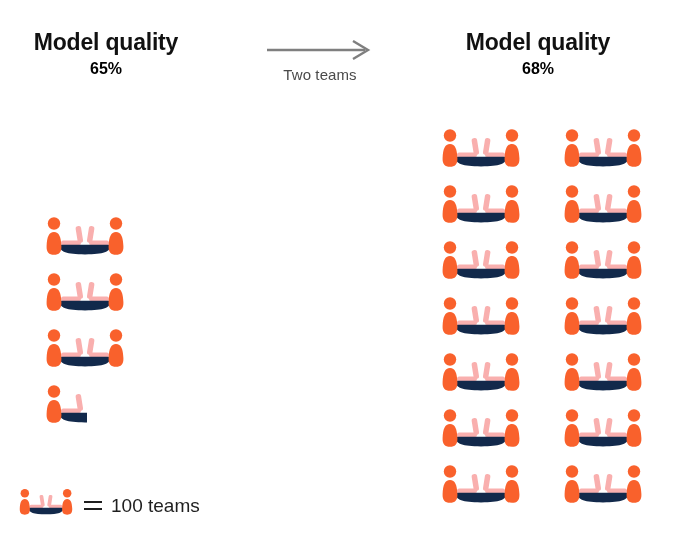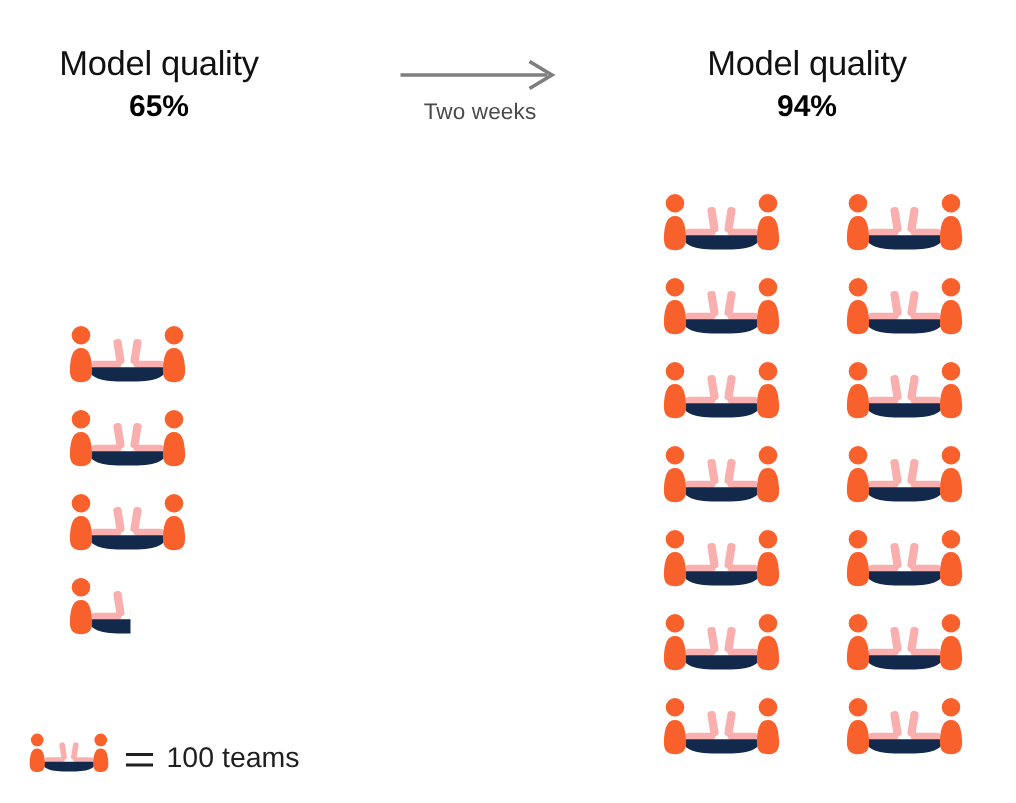--- a/index.html
+++ b/index.html
@@ -18,27 +18,27 @@
   }
 
   
   .panel-heading {
     position: absolute;
     text-align: center;
     line-height: 1.25;
   }
   .panel-heading .title {
     font-size: 23px;
-    font-weight: 400;
+    font-weight: 700;
     color: #111111;
     letter-spacing: -0.2px;
     display: block;
   }
   .panel-heading .value {
-    font-size: 20px;
+    font-size: 16px;
     font-weight: 700;
     color: #000000;
     display: block;
     margin-top: 2px;
   }
 
   #heading-left  { left: 8px;   top: 28px; width: 196px; }
   #heading-right { left: 440px; top: 28px; width: 196px; }
 
   
@@ -127,26 +127,26 @@
   <span class="value">65%</span>
 </div>
 
 <div id="transition">
   <span class="arrow-wrap">
     <svg width="110" height="22" viewBox="0 0 110 22" aria-hidden="true">
       <line x1="2" y1="10" x2="100" y2="10" stroke="#7F7F7F" stroke-width="2.4"></line>
       <polyline points="88,1 103,10 88,19" fill="none" stroke="#7F7F7F" stroke-width="2.4" stroke-linecap="butt" stroke-linejoin="miter"></polyline>
     </svg>
   </span>
-  <span class="arrow-label">Two weeks</span>
+  <span class="arrow-label">Two teams</span>
 </div>
 
 <div class="panel-heading" id="heading-right">
   <span class="title">Model quality</span>
-  <span class="value">94%</span>
+  <span class="value">68%</span>
 </div>
 
 <div class="grid" id="grid-left">
 
   <div class="grid-row">
     <div class="cell">
       <svg class="team-icon" width="82" height="45" viewBox="0 0 82 45">
         <rect x="32.5" y="10" width="5.5" height="17" rx="2.2" fill="#F9AFAE" transform="rotate(-9 35 18)"></rect>
         <rect x="44" y="10" width="5.5" height="17" rx="2.2" fill="#F9AFAE" transform="rotate(9 47 18)"></rect>
         <rect x="17" y="24.5" width="20" height="4.6" rx="2.2" fill="#F9AFAE"></rect>

